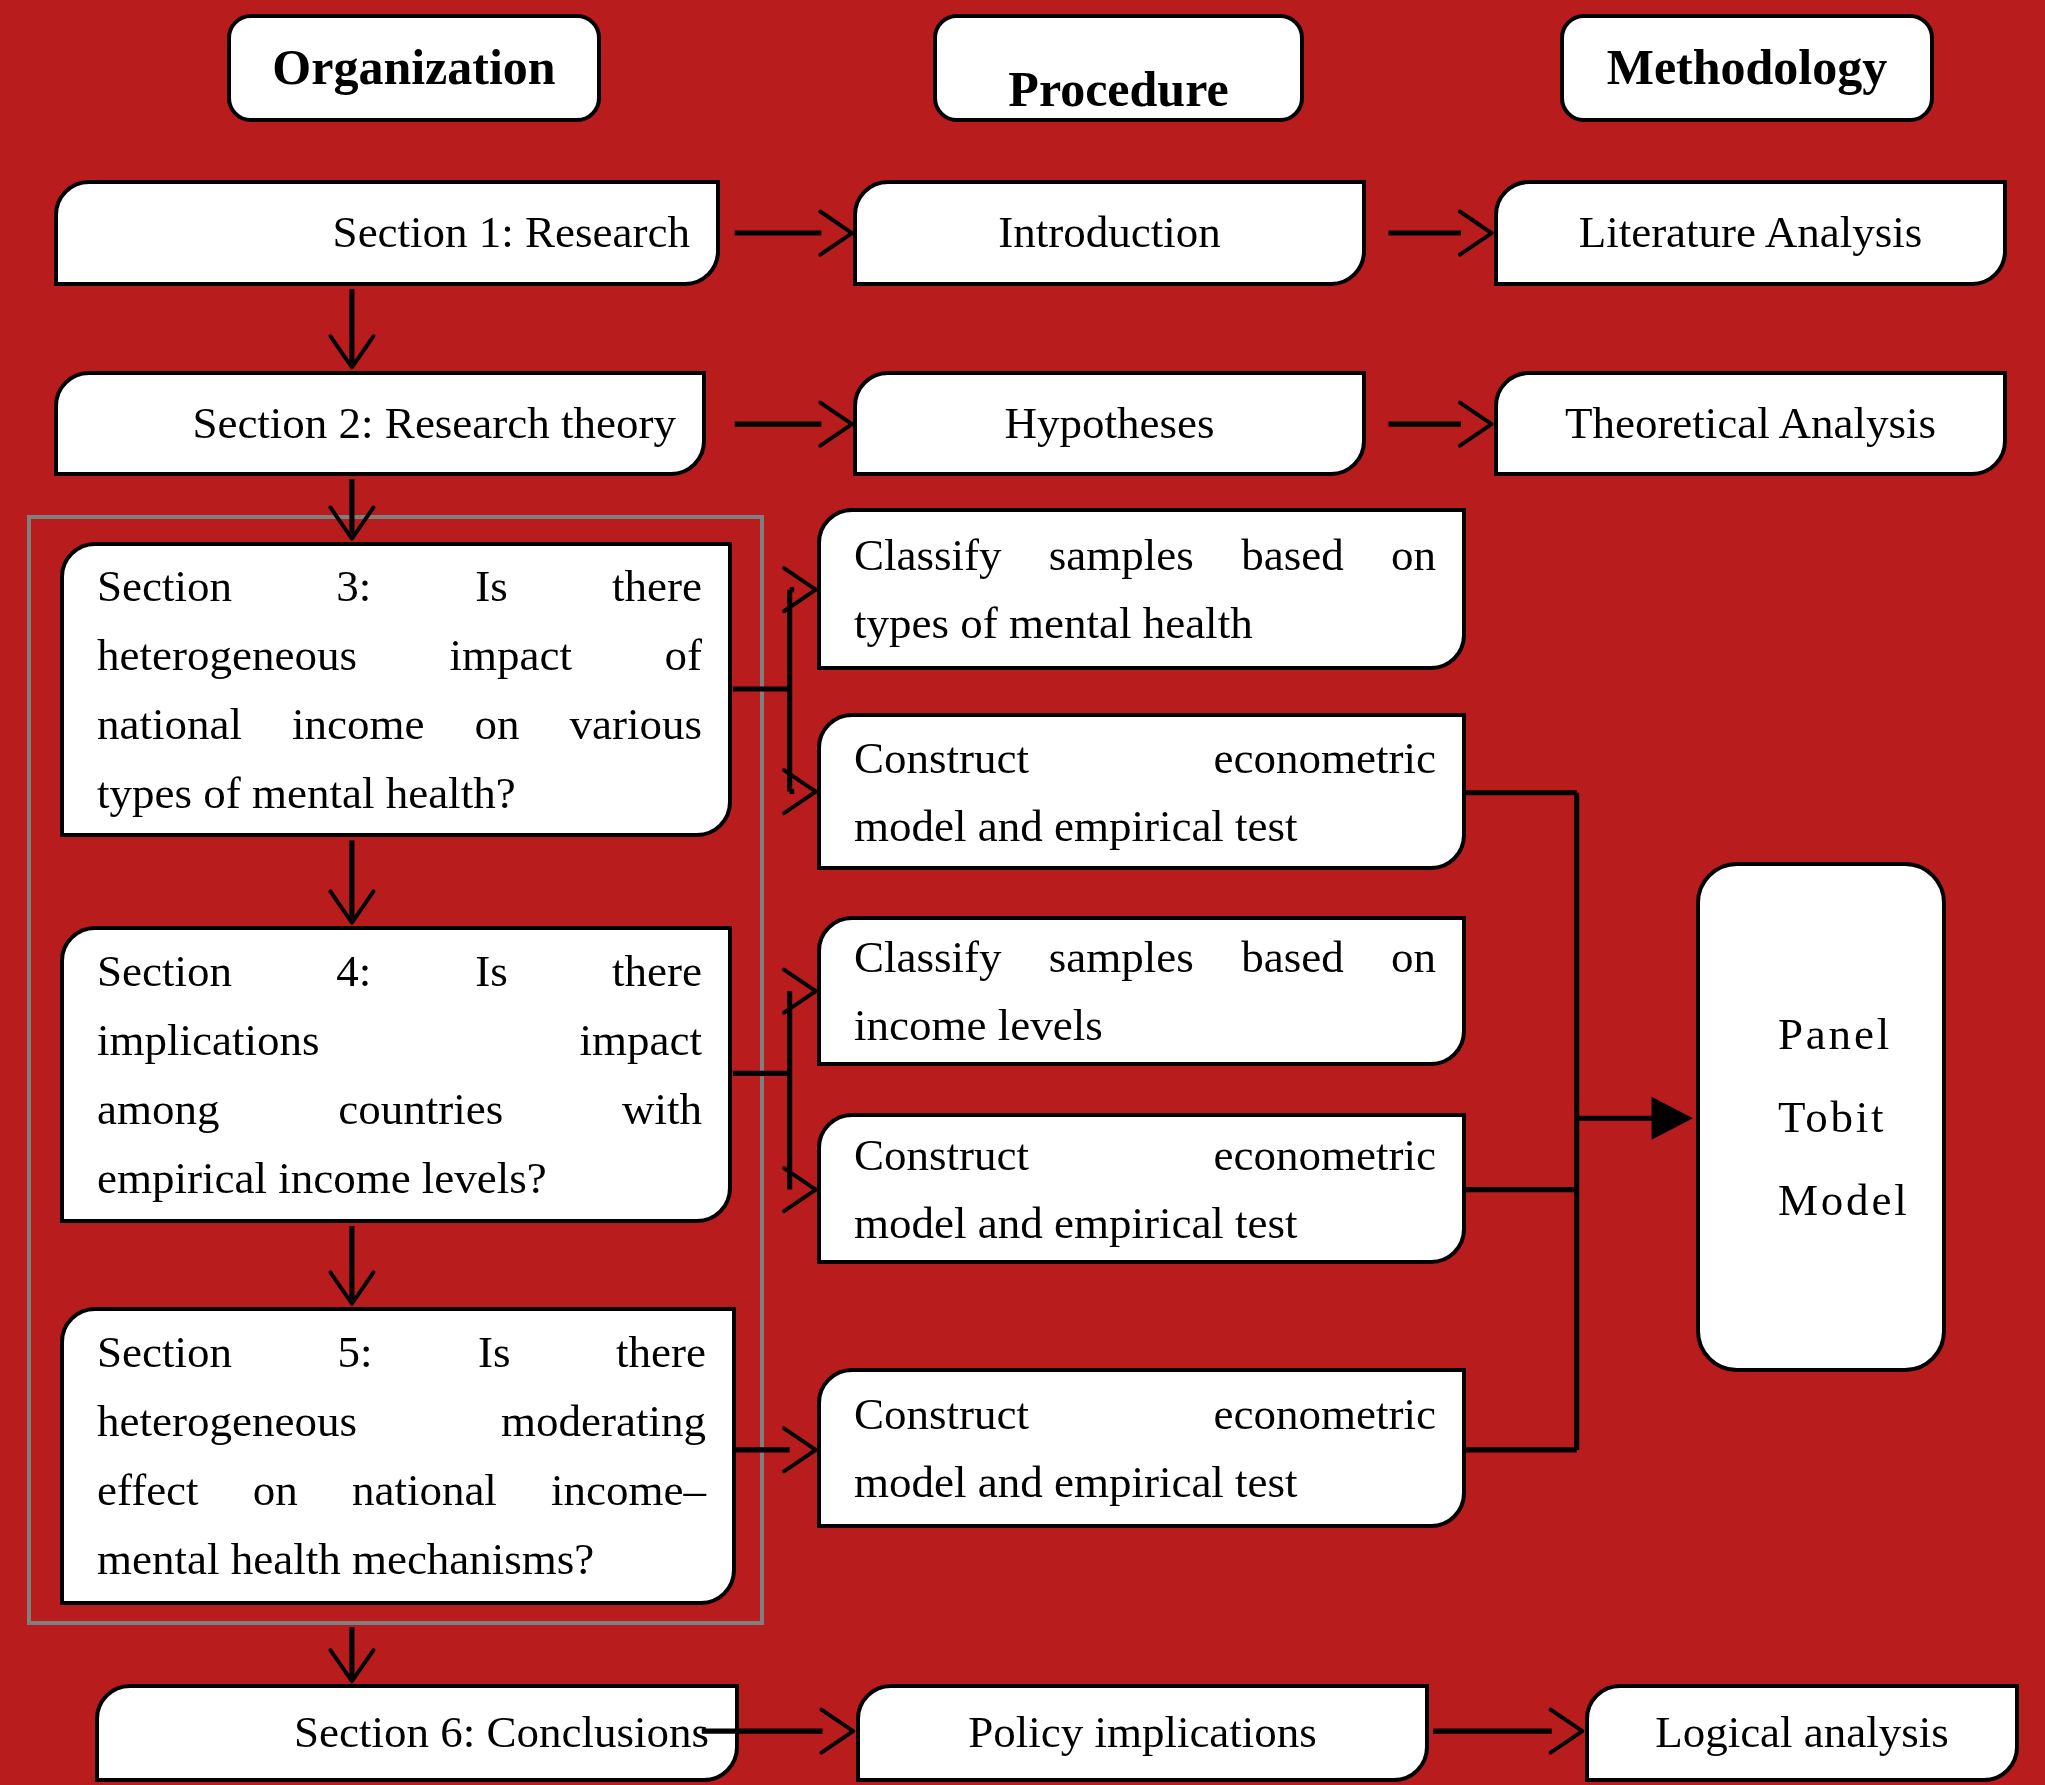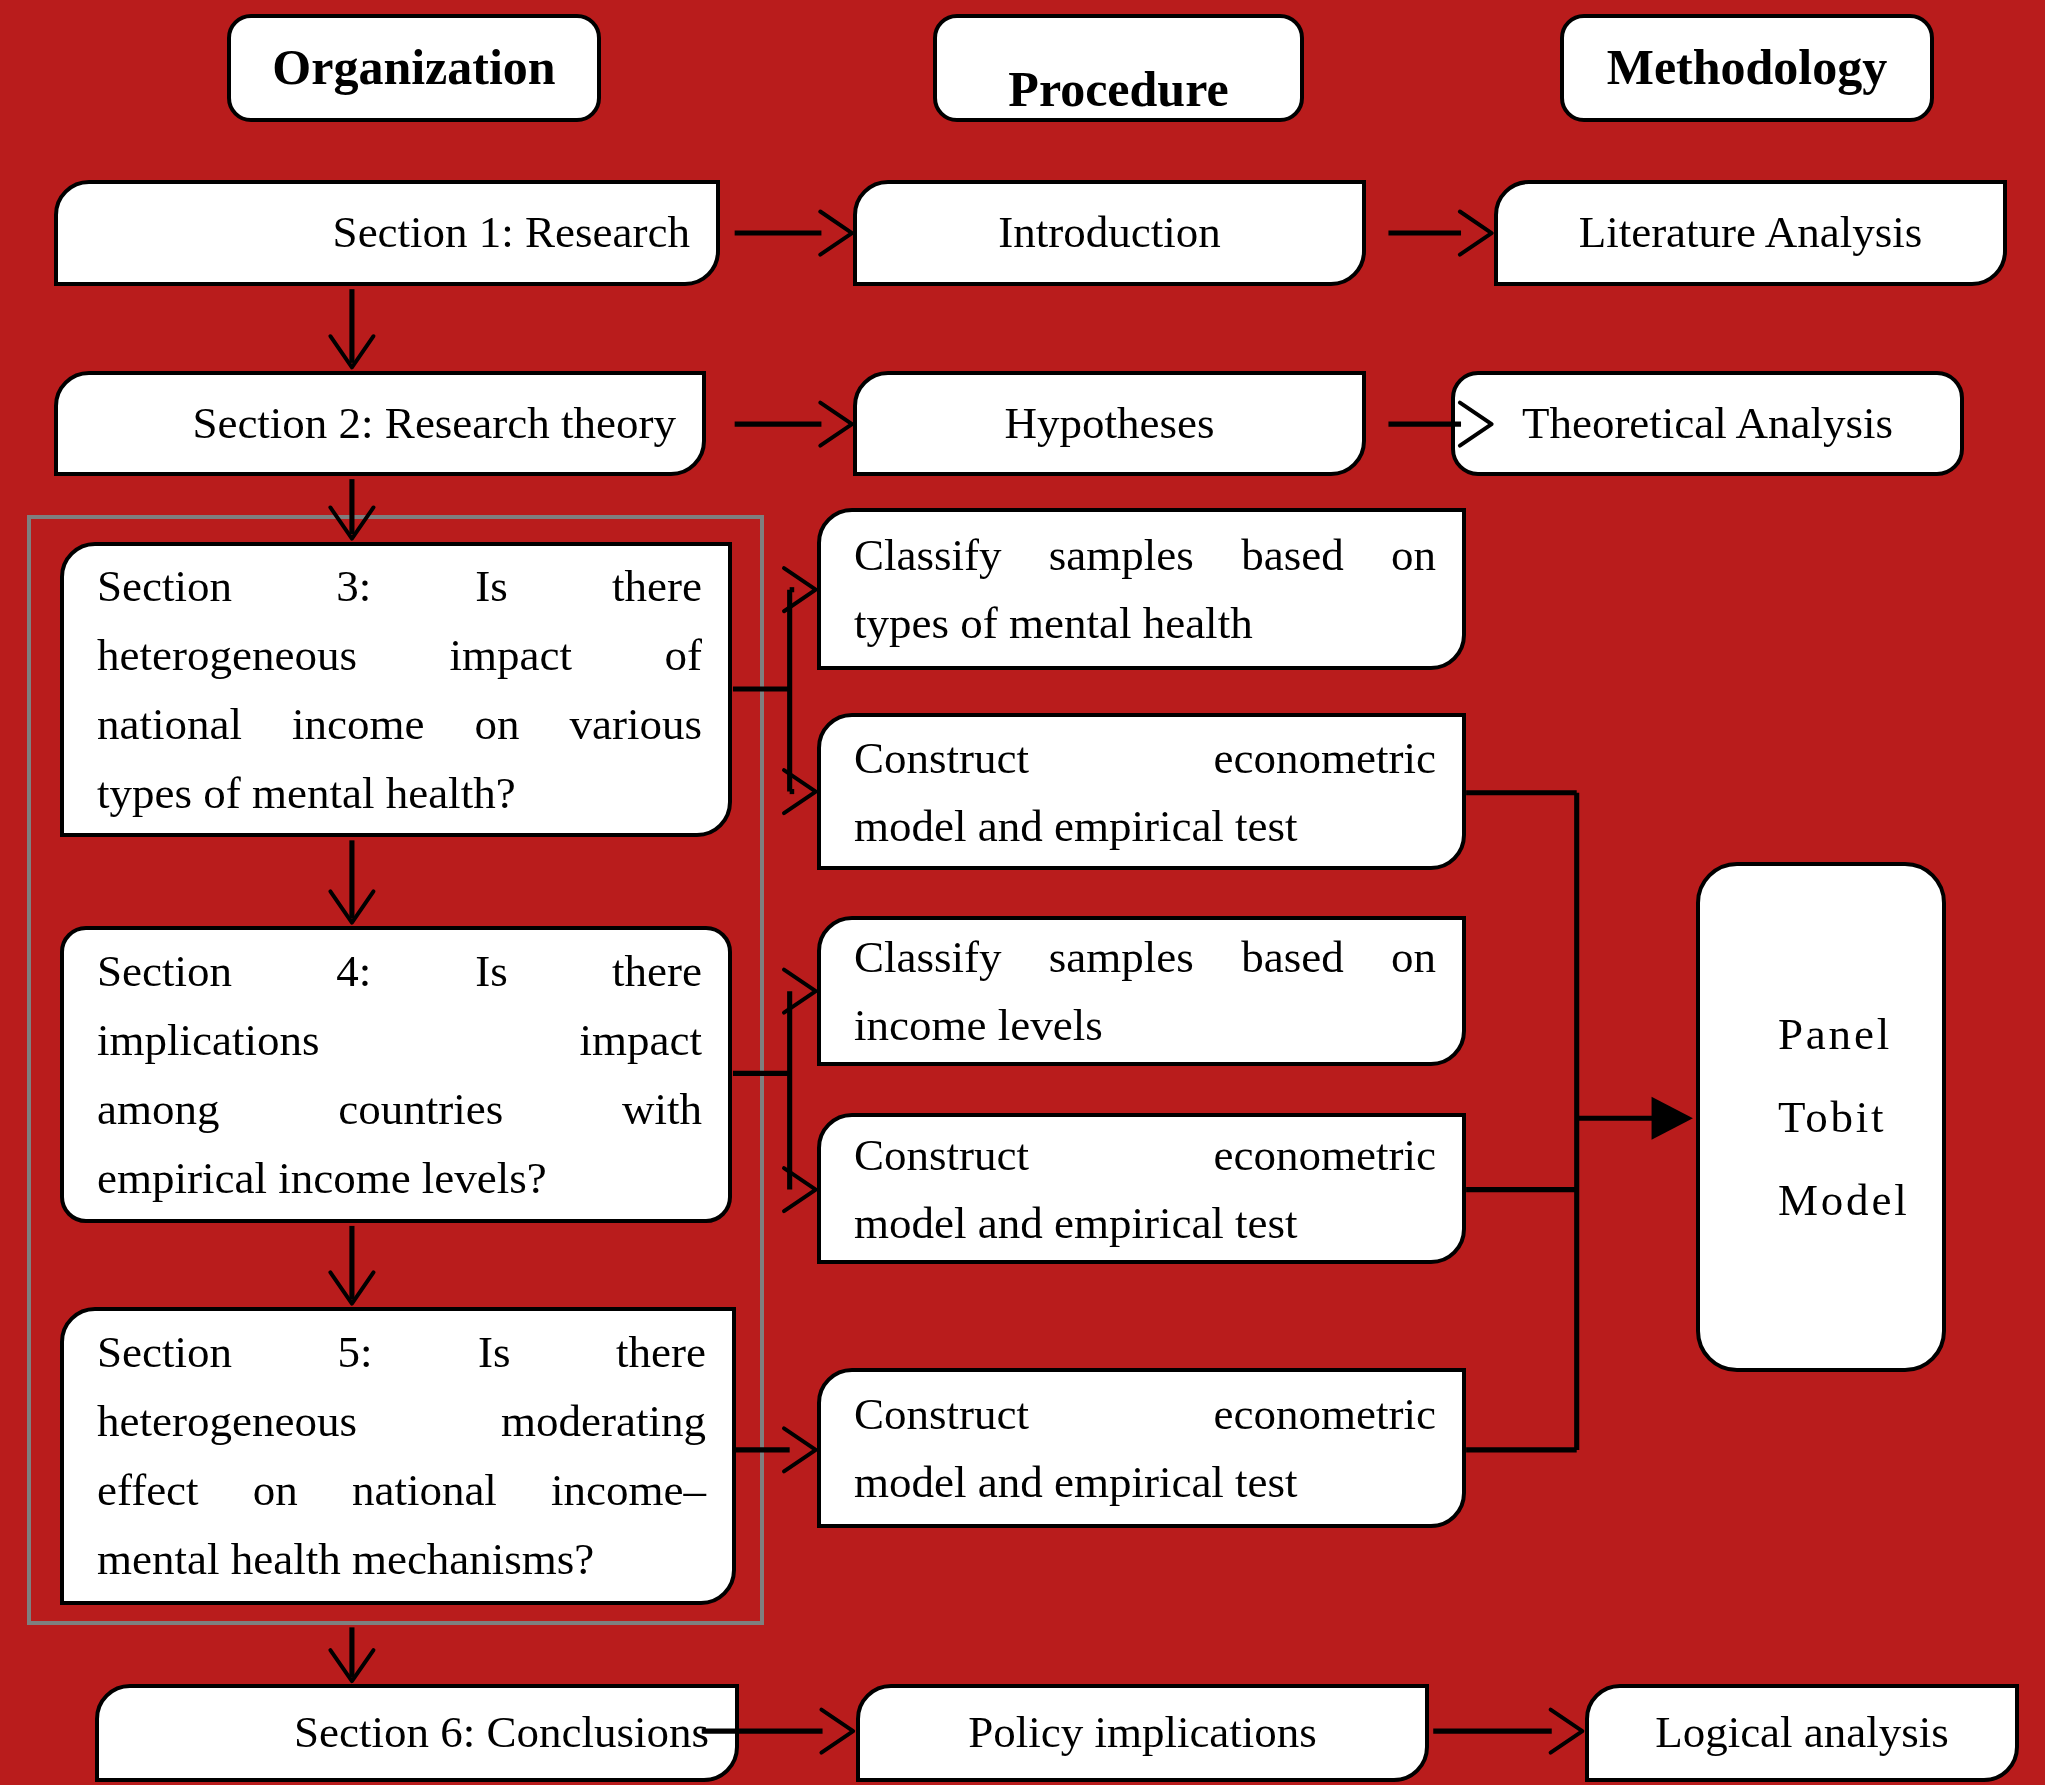--- a/index.html
+++ b/index.html
@@ -49,33 +49,33 @@
   <div class="box center" style="left:1494px;top:180px;width:513px;height:106px;">
       <span>Literature Analysis</span>
     </div>
 
   <div class="box leftpad" style="left:54px;top:371px;width:652px;height:105px;">
       <span>Section 2: Research theory</span>
     </div>
   <div class="box center" style="left:853px;top:371px;width:513px;height:105px;">
       <span>Hypotheses</span>
     </div>
-  <div class="box center" style="left:1451px;top:371px;width:513px;height:105px;border-radius:27px;">
+  <div class="box center" style="left:1494px;top:371px;width:513px;height:105px;">
       <span>Theoretical Analysis</span>
     </div>
 
   <div class="frame" style="left:27px;top:515px;width:737px;height:1110px;"></div>
 
   <div class="box leftpad justify lines4" style="left:60px;top:542px;width:672px;height:295px;">
       <div class="line">Section 3: Is there</div>
       <div class="line">heterogeneous impact of</div>
       <div class="line">national income on various</div>
       <div class="line">types of mental health?</div>
     </div>
-  <div class="box leftpad justify lines4" style="left:60px;top:926px;width:672px;height:297px;border-radius:26px;">
+  <div class="box leftpad justify lines4" style="left:60px;top:926px;width:672px;height:297px;">
       <div class="line">Section 4: Is there</div>
       <div class="line">implications impact</div>
       <div class="line">among countries with</div>
       <div class="line">empirical income levels?</div>
     </div>
   <div class="box leftpad justify lines4" style="left:60px;top:1307px;width:676px;height:298px;">
       <div class="line">Section 5: Is there</div>
       <div class="line">heterogeneous moderating</div>
       <div class="line">effect on national income–</div>
       <div class="line">mental health mechanisms?</div>

